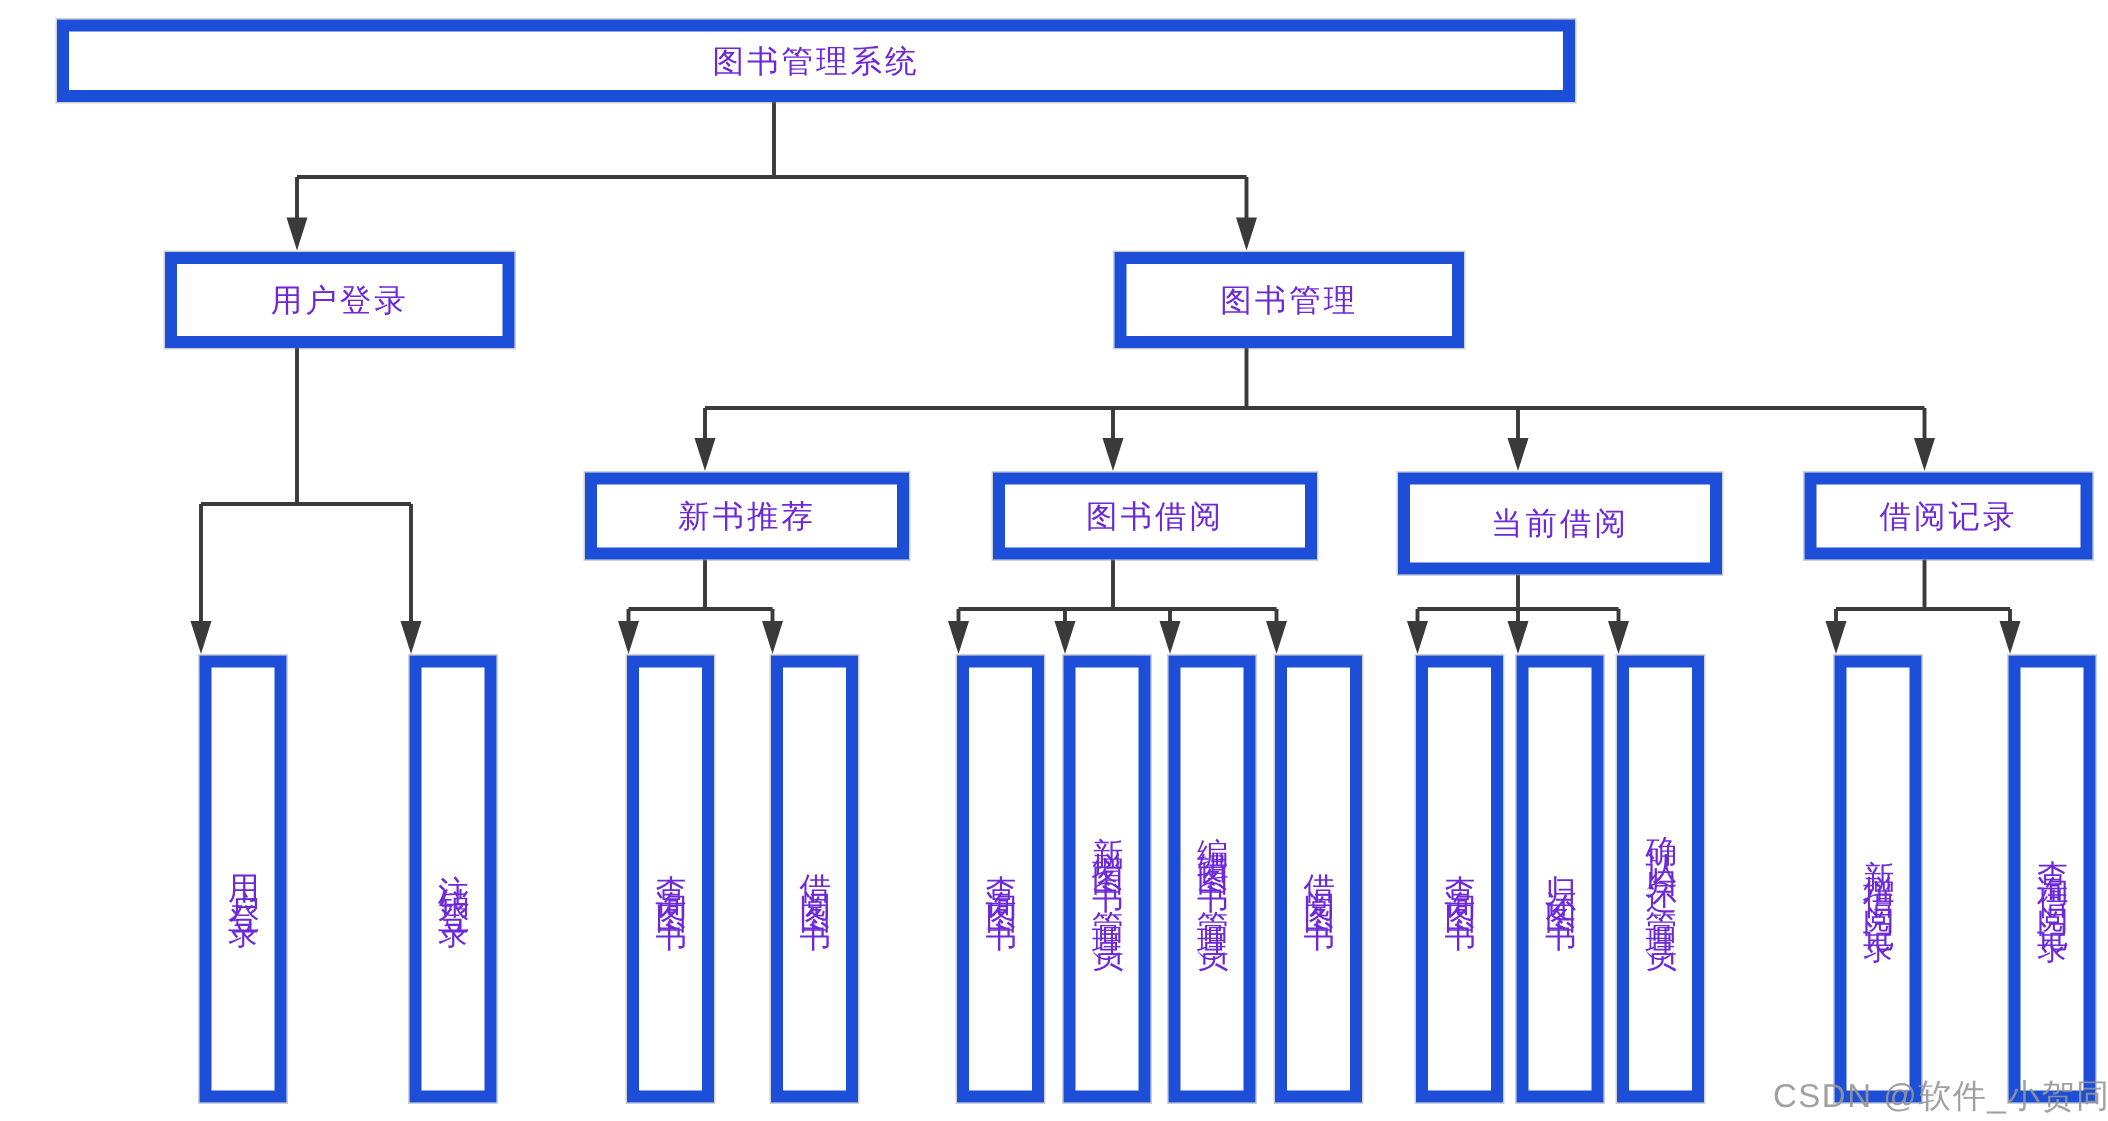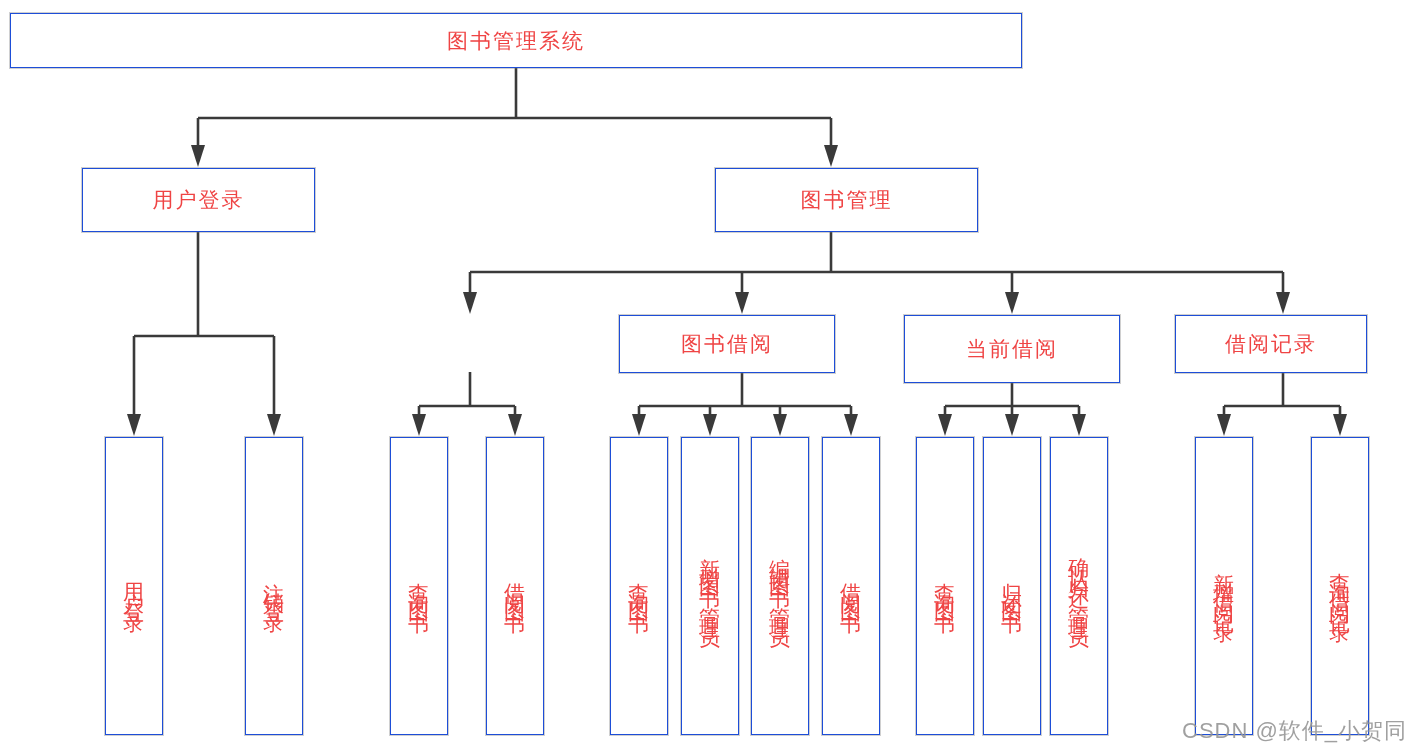--- a/index.html
+++ b/index.html
@@ -18,29 +18,30 @@
   }
   .connectors {
     position: absolute;
     left: 0; top: 0;
     width: 1405px; height: 747px;
     pointer-events: none;
   }
   .node {
     position: absolute;
     box-sizing: border-box;
-    border: 1px solid #1d4ed8;
+    border: 8px solid #1d4ed8;
     background: #ffffff;
     display: flex;
     align-items: center;
     justify-content: center;
     font-size: 21px;
     letter-spacing: 2px;
-    color: #ef4444;
+    color: #6d28d9;
     box-shadow: 0 0 0 1px rgba(120,120,120,0.35);
+    margin-left: 28px;
   }
   .node.vertical {
     writing-mode: vertical-rl;
     letter-spacing: 10px;
     line-height: 1;
     font-size: 21px;
   }
   .watermark {
     position: absolute;
     left: 1182px;
@@ -118,23 +119,24 @@
       <polygon points="1005,414 1019,414 1012,436"></polygon>
       <polygon points="1072,414 1086,414 1079,436"></polygon>
       <polygon points="1217,414 1231,414 1224,436"></polygon>
       <polygon points="1333,414 1347,414 1340,436"></polygon>
     </g>
   </svg>
 
   <div class="node" style="left:10px; top:13px; width:1012px; height:55px;">图书管理系统</div>
 
   <div class="node" style="left:82px; top:168px; width:233px; height:64px;">用户登录</div>
-  <div class="node" style="left:715px; top:168px; width:263px; height:64px;text-align:right;">图书管理</div>
+  <div class="node" style="left:715px; top:168px; width:233px; height:64px;text-align:right;">图书管理</div>
 
-  <div class="node" style="left:619px; top:315px; width:216px; height:58px;">图书借阅</div>
+  <div class="node" style="left:362px; top:315px; width:216px; height:58px;">新书推荐</div>
+  <div class="node" style="left:634px; top:315px; width:216px; height:58px;">图书借阅</div>
   <div class="node" style="left:904px; top:315px; width:216px; height:68px;">当前借阅</div>
   <div class="node" style="left:1175px; top:315px; width:192px; height:58px;">借阅记录</div>
 
   <div class="node vertical" style="left:105px; top:437px; width:58px; height:298px;">用户登录</div>
   <div class="node vertical" style="left:245px; top:437px; width:58px; height:298px;">注销登录</div>
 
   <div class="node vertical" style="left:390px; top:437px; width:58px; height:298px;">查询图书</div>
   <div class="node vertical" style="left:486px; top:437px; width:58px; height:298px;">借阅图书</div>
 
   <div class="node vertical" style="left:610px; top:437px; width:58px; height:298px;">查询图书</div>

